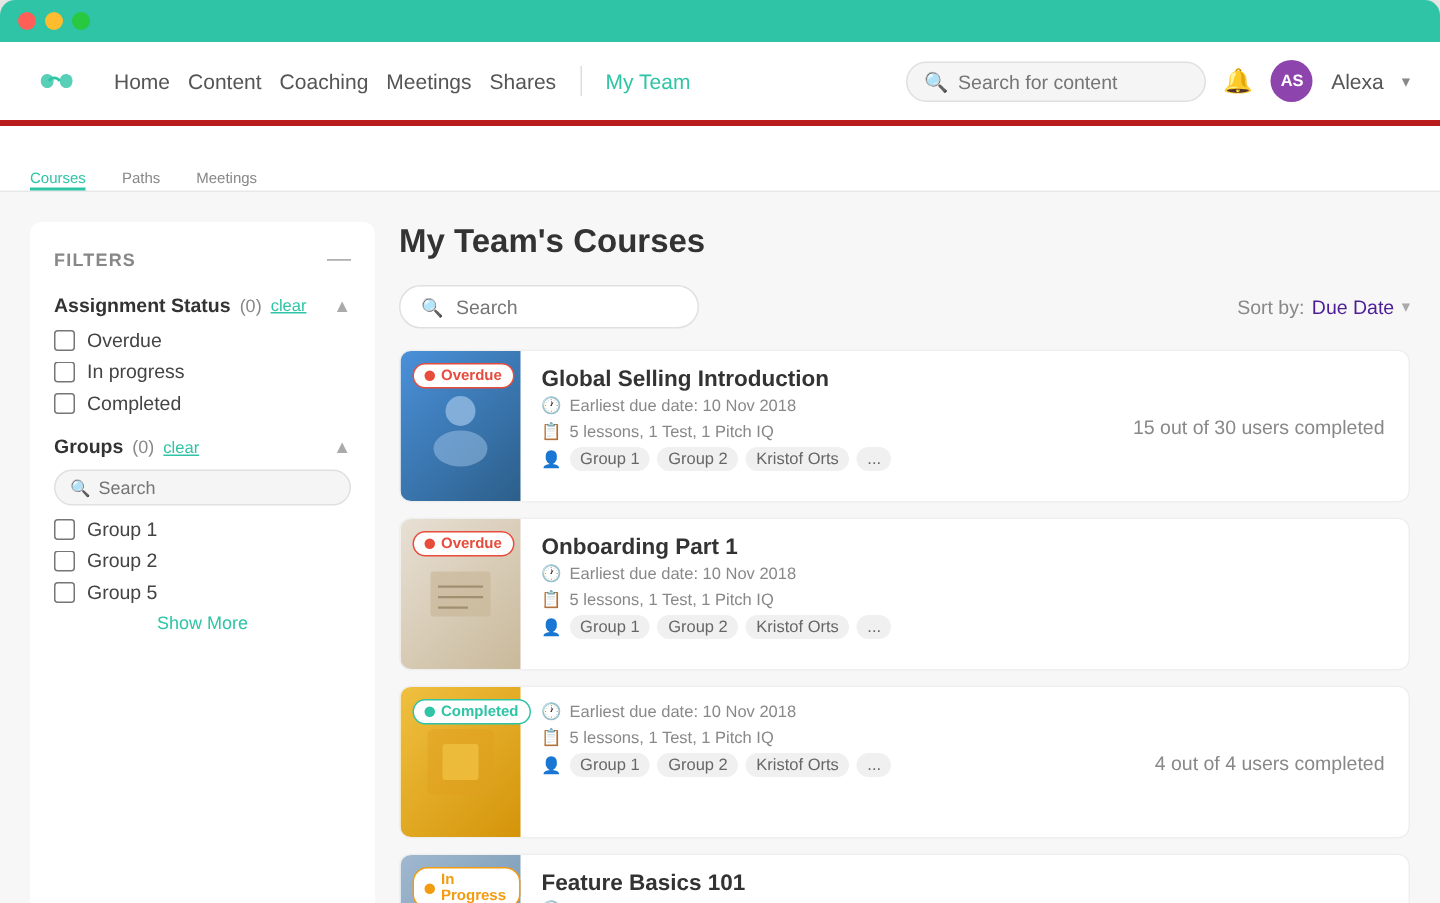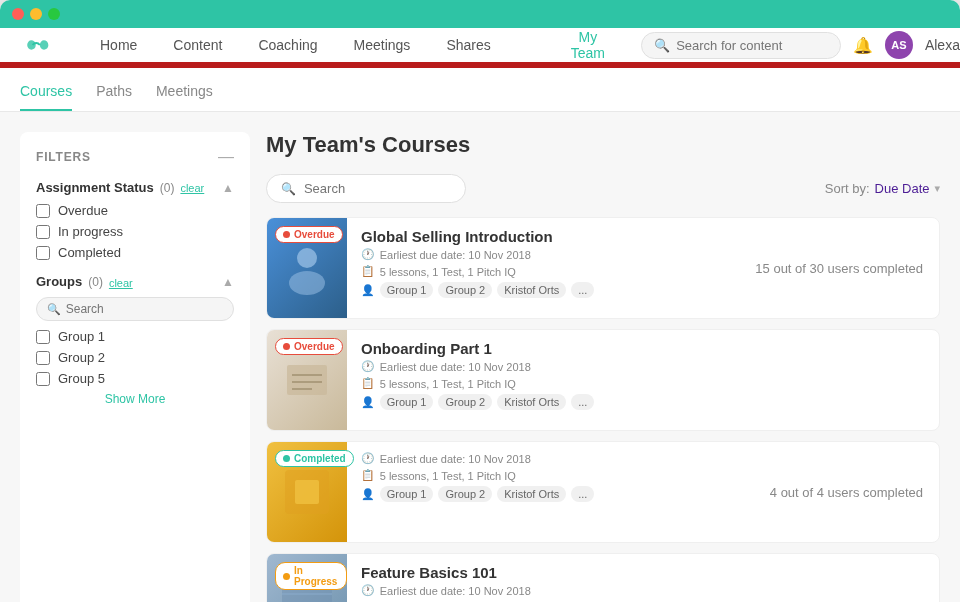--- a/index.html
+++ b/index.html
@@ -8,37 +8,37 @@
     .window { width: 960px; min-height: 602px; background: #fff; border-radius: 10px; box-shadow: 0 4px 30px rgba(0,0,0,0.2); overflow: hidden; }
     
     
     .title-bar { background: #2ec4a5; height: 28px; display: flex; align-items: center; padding: 0 12px; gap: 6px; }
     .dot { width: 12px; height: 12px; border-radius: 50%; }
     .dot-red { background: #ff5f57; }
     .dot-yellow { background: #febc2e; }
     .dot-green { background: #28c840; }
     
     
-    .navbar { height: 40px; background: #fff; border-bottom: 6px solid #b91c1c; display: flex; align-items: center; padding: 0 20px; gap: 36px; }
+    .navbar { height: 56px; background: #fff; border-bottom: 4px solid #b91c1c; display: flex; align-items: center; padding: 0 20px; gap: 12px; }
     .logo { display: flex; align-items: center; margin-right: 8px; }
     .logo svg { width: 36px; height: 20px; }
     .nav-link { font-size: 14px; color: #555; cursor: pointer; text-decoration: none; }
     .nav-divider { width: 1px; height: 20px; background: #ddd; margin: 0 4px; }
     .nav-link-active { color: #2ec4a5; font-weight: 500; text-align: center; }
     .nav-right { margin-left: auto; display: flex; align-items: center; gap: 12px; }
     .search-bar { display: flex; align-items: center; background: #f5f5f5; border: 1px solid #e0e0e0; border-radius: 20px; padding: 5px 12px; gap: 6px; width: 200px; }
     .search-bar input { border: none; background: transparent; outline: none; font-size: 13px; color: #888; width: 140px; }
     .search-icon-small { color: #aaa; font-size: 13px; }
     .bell-icon { color: #888; font-size: 16px; cursor: pointer; }
     .avatar { width: 28px; height: 28px; border-radius: 50%; background: #8e44ad; color: #fff; display: flex; align-items: center; justify-content: center; font-size: 11px; font-weight: 600; }
     .user-name { font-size: 14px; color: #555; cursor: pointer; }
     
     
     .sub-nav { height: 44px; background: #fff; border-bottom: 1px solid #e8e8e8; display: flex; align-items: flex-end; padding: 0 20px; gap: 24px; }
-    .sub-tab { font-size: 14px; color: #888; padding-bottom: 10px; cursor: pointer; border-bottom: 2px solid transparent; }
+    .sub-tab { font-size: 10px; color: #888; cursor: pointer; border-bottom: 2px solid transparent; }
     .sub-tab-active { color: #2ec4a5; border-bottom: 2px solid #2ec4a5; font-weight: 500; }
     
     
     .content { display: flex; padding: 20px; gap: 16px; background: #f7f7f7; min-height: calc(602px - 28px - 56px - 44px); }
     
     
     .filters-panel { width: 230px; background: #fff; border-radius: 8px; padding: 16px; flex-shrink: 0; }
     .filters-header { display: flex; justify-content: space-between; align-items: center; margin-bottom: 14px; }
     .filters-title { font-size: 12px; font-weight: 700; color: #888; letter-spacing: 0.8px; text-transform: uppercase; }
     .collapse-btn { color: #aaa; cursor: pointer; font-size: 16px; }

